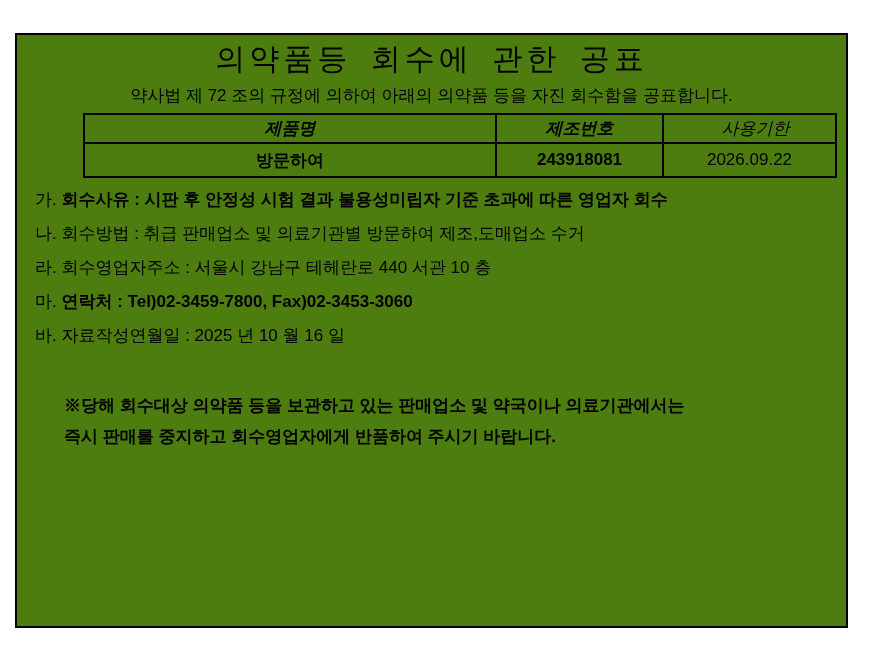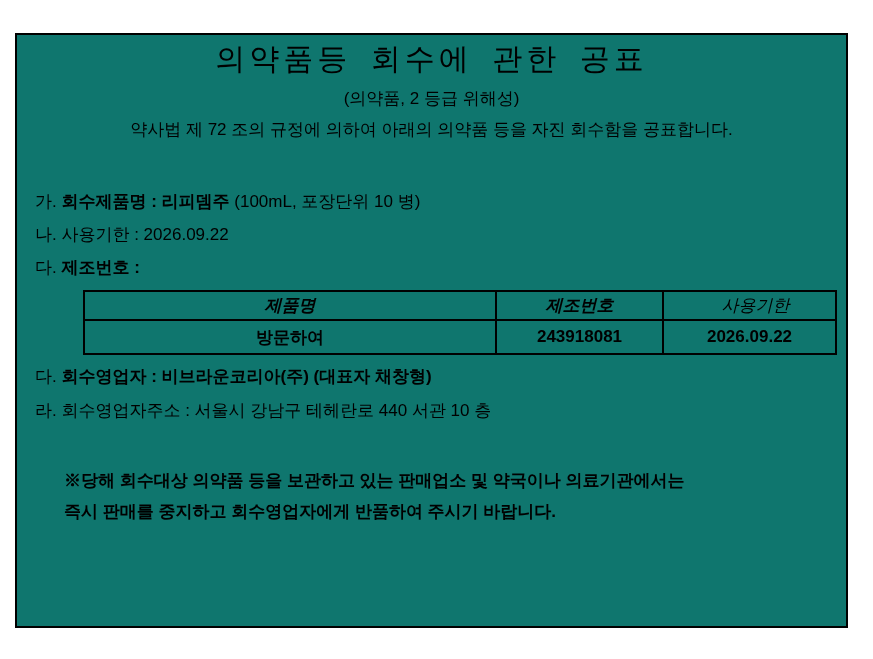--- a/index.html
+++ b/index.html
@@ -16,21 +16,21 @@
     color: #000000;
   }
   .page {
     position: absolute;
     left: 15px;
     top: 33px;
     width: 833px;
     height: 595px;
     box-sizing: border-box;
     border: 2px solid #000000;
-    background: #0f766e;
+    background: #4d7c0f;
   }
   .doc-title {
     margin-top: 7px;
     text-align: center;
     font-family: "Liberation Serif", serif;
     font-size: 30px;
     font-weight: normal;
     letter-spacing: 4px;
     word-spacing: 8px;
     line-height: 34px;
@@ -88,21 +88,21 @@
   }
   table.recall-table th.reg {
     font-weight: normal;
     padding-left: 12px;
   }
   table.recall-table td {
     height: 32px;
     font-weight: bold;
   }
   table.recall-table td.reg {
-    font-weight: bold;
+    font-weight: normal;
   }
   .col-product { width: 412px; }
   .col-lot { width: 167px; }
   .col-expiry { width: 173px; }
   .notice {
     margin-top: 37px;
     padding-left: 47px;
     font-size: 17px;
     font-weight: bold;
   }
@@ -110,29 +110,23 @@
     line-height: 31px;
   }
 </style>
 </head>
 <body>
 
 <div class="page">
 
   <div class="doc-title">의약품등 회수에 관한 공표</div>
 
-  <div class="doc-subtitle">(의약품, 2 등급 위해성)</div>
 
   <div class="doc-intro">약사법 제 72 조의 규정에 의하여 아래의 의약품 등을 자진 회수함을 공표합니다.</div>
 
-  <div class="items items-top">
-    <div class="line"><span>가. </span><span class="b">회수제품명 : 리피뎀주</span><span> (100mL, 포장단위 10 병)</span></div>
-    <div class="line"><span>나. </span><span class="b"></span><span>사용기한 : 2026.09.22</span></div>
-    <div class="line"><span>다. </span><span class="b">제조번호 :</span><span></span></div>
-  </div>
 
   <table class="recall-table">
     <colgroup>
       <col class="col-product">
       <col class="col-lot">
       <col class="col-expiry">
     </colgroup>
     <thead>
       <tr>
         <th>제품명</th>
@@ -143,22 +137,25 @@
     <tbody>
       <tr>
         <td>방문하여</td>
         <td>243918081</td>
         <td class="reg">2026.09.22</td>
       </tr>
     </tbody>
   </table>
 
   <div class="items items-bottom">
-    <div class="line"><span>다. </span><span class="b">회수영업자 : 비브라운코리아(주) (대표자 채창형)</span><span></span></div>
+    <div class="line"><span>가. </span><span class="b">회수사유 : 시판 후 안정성 시험 결과 불용성미립자 기준 초과에 따른 영업자 회수</span><span></span></div>
+    <div class="line"><span>나. </span><span class="b"></span><span>회수방법 : 취급 판매업소 및 의료기관별 방문하여 제조,도매업소 수거</span></div>
     <div class="line"><span>라. </span><span class="b"></span><span>회수영업자주소 : 서울시 강남구 테헤란로 440 서관 10 층</span></div>
+    <div class="line"><span>마. </span><span class="b">연락처 : Tel)02-3459-7800, Fax)02-3453-3060</span><span></span></div>
+    <div class="line"><span>바. </span><span class="b"></span><span>자료작성연월일 : 2025 년 10 월 16 일</span></div>
   </div>
 
   <div class="notice">
     <div class="nline">※당해 회수대상 의약품 등을 보관하고 있는 판매업소 및 약국이나 의료기관에서는</div>
     <div class="nline">즉시 판매를 중지하고 회수영업자에게 반품하여 주시기 바랍니다.</div>
   </div>
 
 </div>
 
 </body></html>

